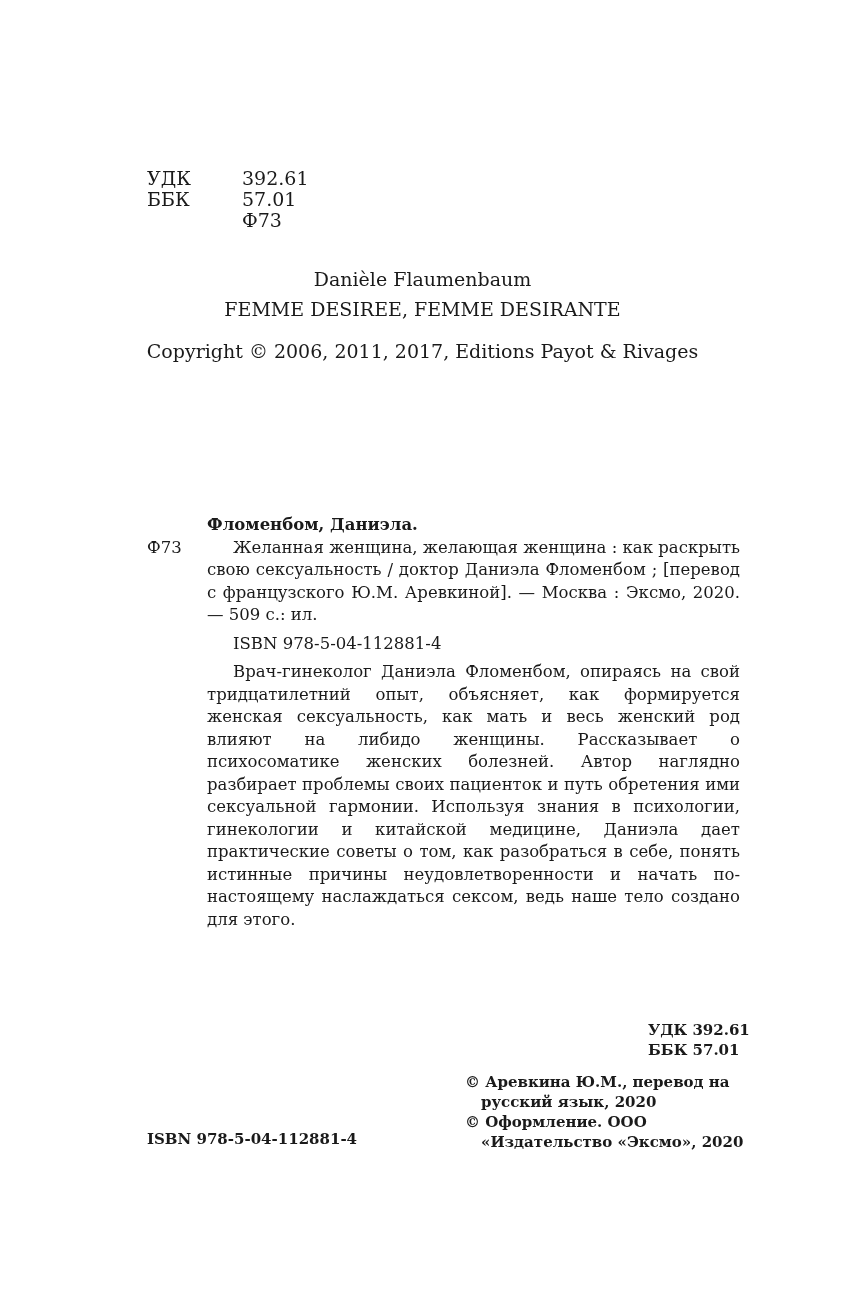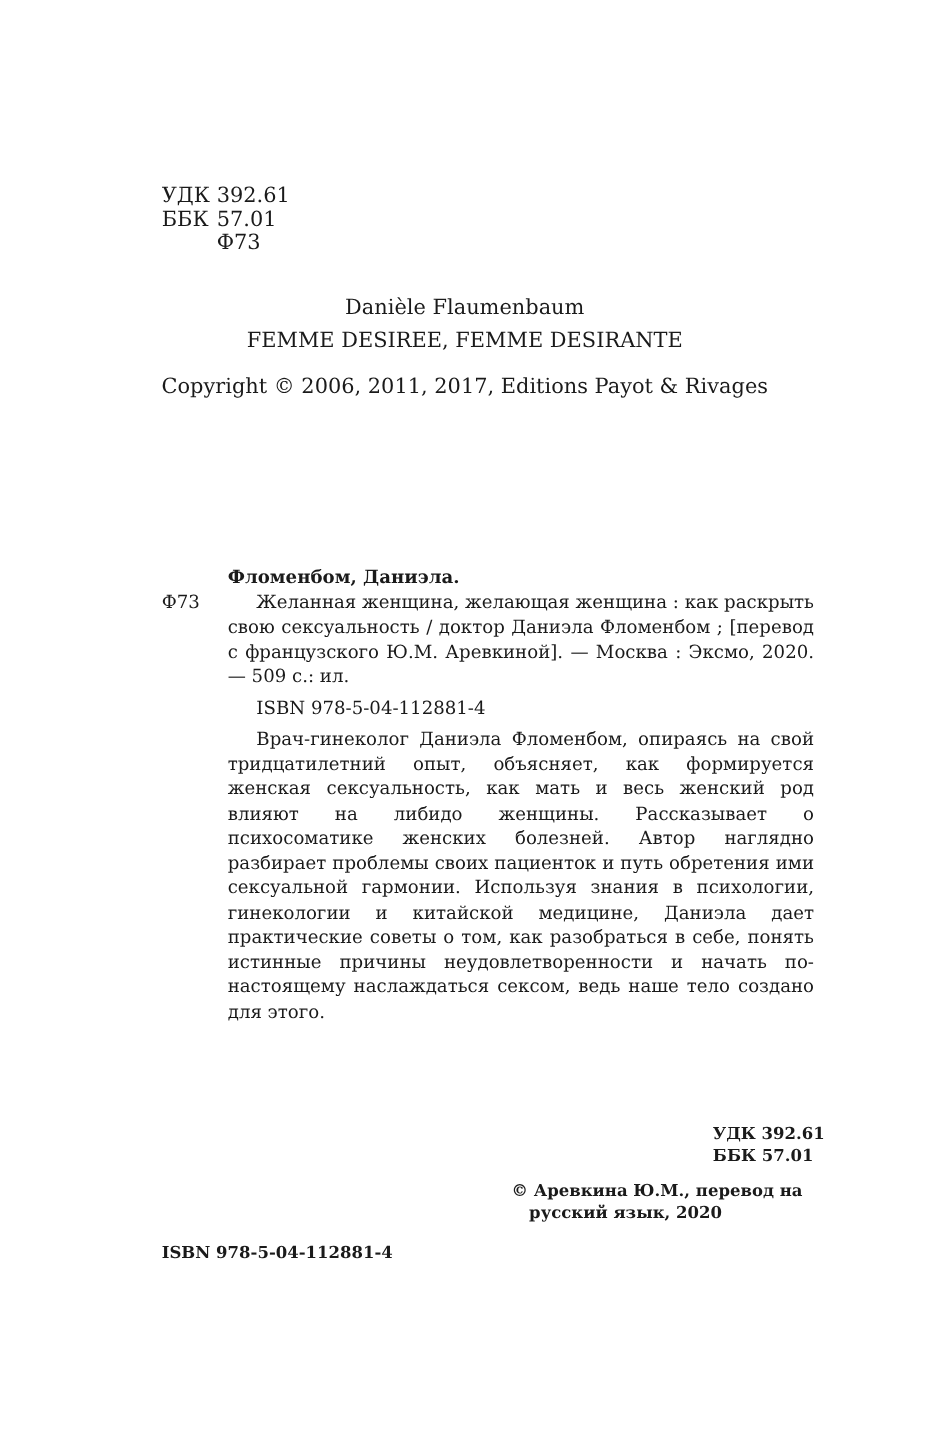--- a/index.html
+++ b/index.html
@@ -3,21 +3,21 @@
 <meta charset="utf-8">
 <style>
   html, body { margin: 0; padding: 0; background: #ffffff; }
   body {
     width: 845px; height: 1312px; position: relative; overflow: hidden;
     font-family: "DejaVu Serif", "Liberation Serif", serif;
     color: #1a1a1a;
   }
   .abs { position: absolute; }
   .classif { left: 147px; top: 168px; font-size: 19px; line-height: 21px; }
-  .classif .row { display: flex; }
+  .classif .row { display: flex; gap: 45px; }
   .classif .k { width: 50px; }
   .center-block { left: 0; width: 845px; text-align: center; font-size: 19px; }
   .author-en { top: 268px; }
   .title-en { top: 298px; }
   .copyright-en { top: 340px; }
   .card { left: 147px; top: 514px; width: 593px; font-size: 16.5px; line-height: 22.5px; }
   .card .heading { padding-left: 60px; font-weight: bold; font-family: "DejaVu Serif", serif; }
   .card .bibrow { display: flex; }
   .card .code { width: 60px; flex: none; }
   .card .desc { flex: 1; text-align: justify; text-indent: 26px; }
@@ -63,15 +63,16 @@
   </div>
 </div>
 
 <div class="abs codes-bold">
   <div>УДК 392.61</div>
   <div>ББК 57.01</div>
 </div>
 
 <div class="abs footer-copy">
   <div class="item">© Аревкина Ю.М., перевод на русский язык, 2020</div>
+  <div class="item">© Оформление. ООО «Издательство «Эксмо», 2020</div>
 </div>
 
 <div class="abs footer-isbn">ISBN 978-5-04-112881-4</div>
 
 </body></html>

